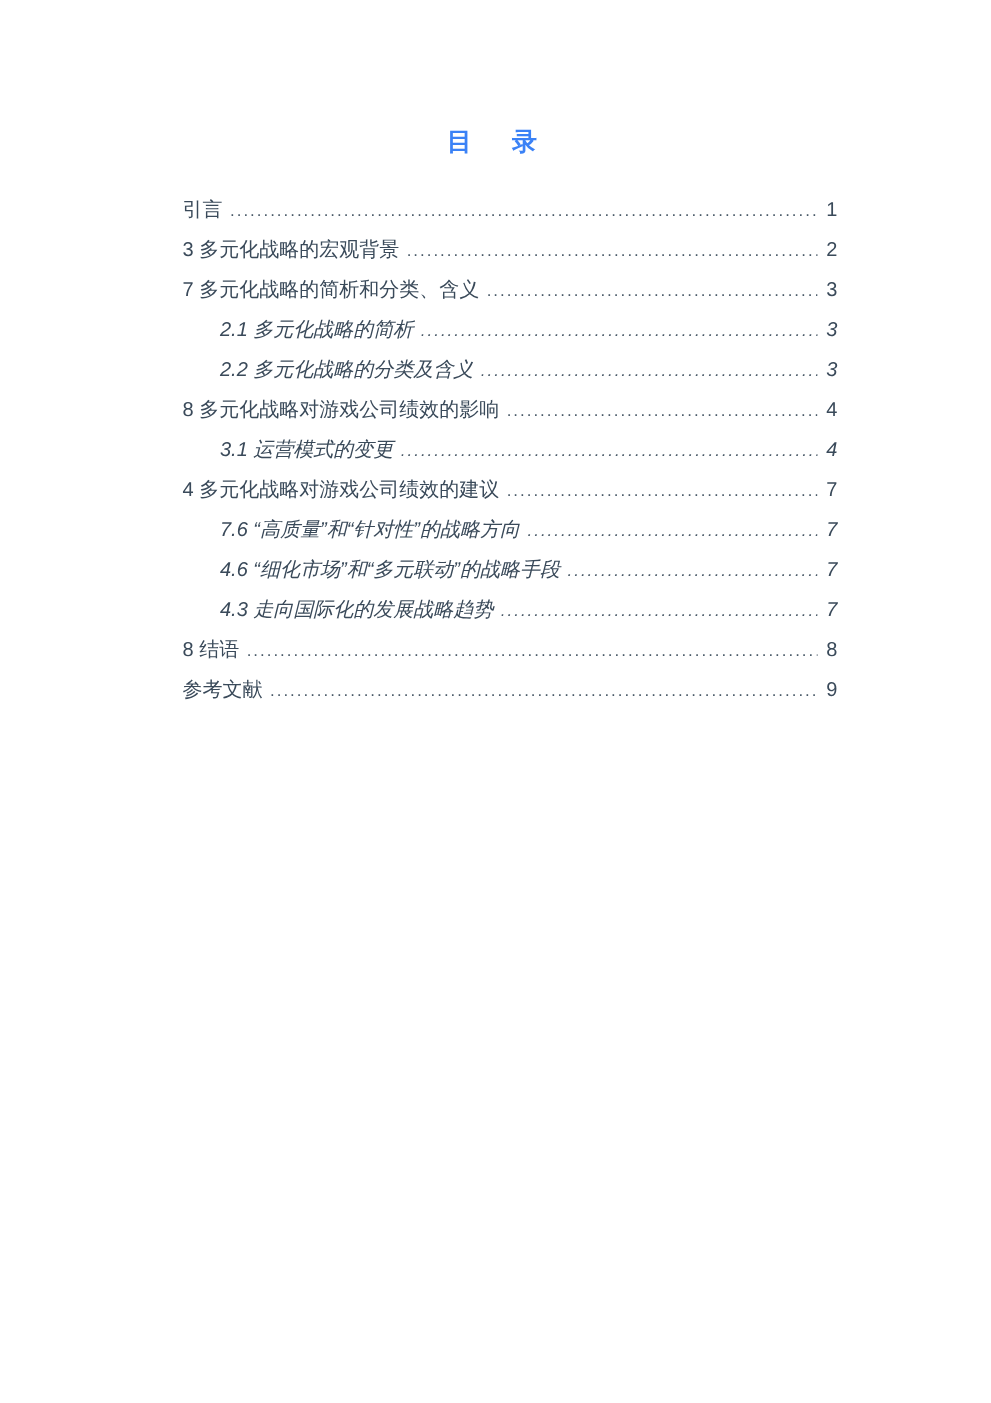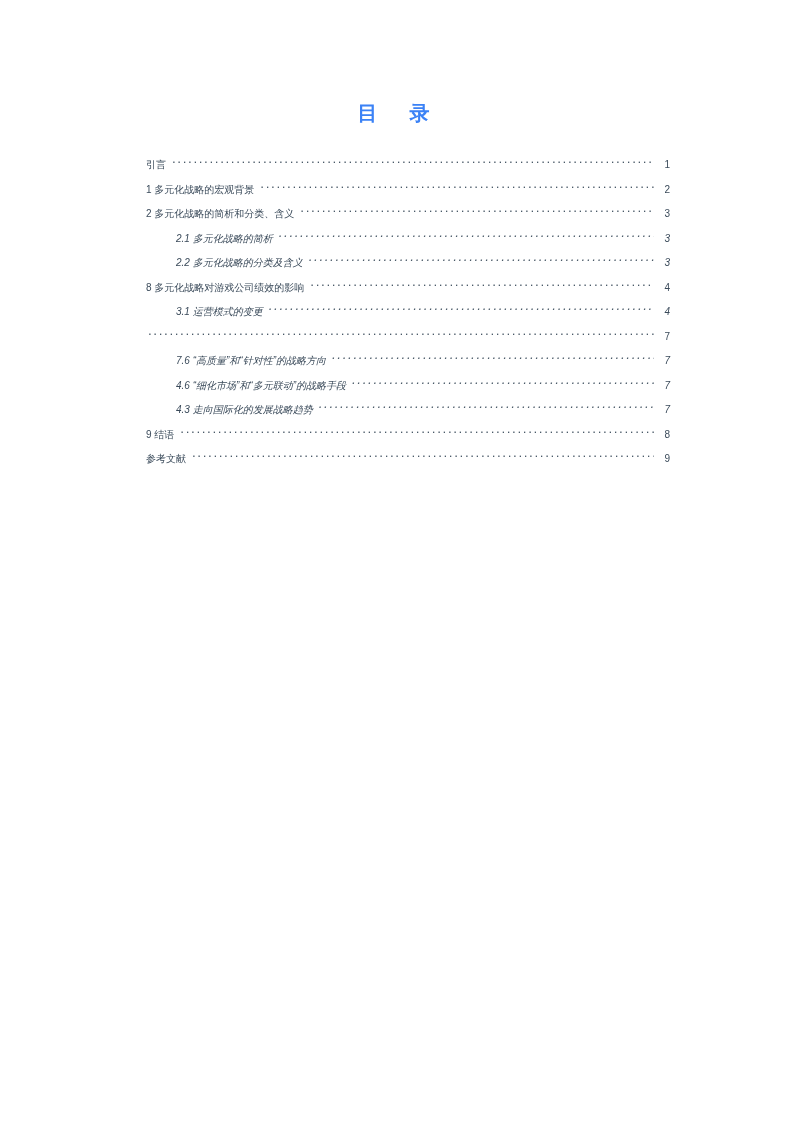--- a/index.html
+++ b/index.html
@@ -35,22 +35,22 @@
   .toc-list {
     margin: 0;
     padding: 0;
     list-style: none;
     width: 524px;
     margin-left: 146px;
     margin-top: 26px;
   }
   .toc-row {
     display: flex;
-    align-items: flex-start;
-    font-size: 10px;
+    align-items: flex-end;
+    font-size: 16px;
     color: #3a4a5a;
     line-height: 1.25;
     padding: 6px 0 6px 0;
     white-space: nowrap;
   }
   .toc-row.level-1 {
     padding-left: 0;
   }
   .toc-row.level-2 {
     padding-left: 30px;
@@ -90,26 +90,26 @@
 
 <div class="page">
   <div class="toc-title">目　录</div>
   <ul class="toc-list">
       <li class="toc-row level-1">
         <span class="toc-label">引言</span>
         <span class="toc-dots"></span>
         <span class="toc-page">1</span>
       </li>
       <li class="toc-row level-1">
-        <span class="toc-label">1  多元化战略的宏观背景</span>
+        <span class="toc-label">3  多元化战略的宏观背景</span>
         <span class="toc-dots"></span>
         <span class="toc-page">2</span>
       </li>
       <li class="toc-row level-1">
-        <span class="toc-label">2  多元化战略的简析和分类、含义</span>
+        <span class="toc-label">7  多元化战略的简析和分类、含义</span>
         <span class="toc-dots"></span>
         <span class="toc-page">3</span>
       </li>
       <li class="toc-row level-2">
         <span class="toc-label">2.1  多元化战略的简析</span>
         <span class="toc-dots"></span>
         <span class="toc-page">3</span>
       </li>
       <li class="toc-row level-2">
         <span class="toc-label">2.2  多元化战略的分类及含义</span>
@@ -120,40 +120,41 @@
         <span class="toc-label">8  多元化战略对游戏公司绩效的影响</span>
         <span class="toc-dots"></span>
         <span class="toc-page">4</span>
       </li>
       <li class="toc-row level-2">
         <span class="toc-label">3.1  运营模式的变更</span>
         <span class="toc-dots"></span>
         <span class="toc-page">4</span>
       </li>
       <li class="toc-row level-1">
+        <span class="toc-label">4  多元化战略对游戏公司绩效的建议</span>
         <span class="toc-dots"></span>
         <span class="toc-page">7</span>
       </li>
       <li class="toc-row level-2">
         <span class="toc-label">7.6 “高质量”和“针对性”的战略方向</span>
         <span class="toc-dots"></span>
         <span class="toc-page">7</span>
       </li>
       <li class="toc-row level-2">
         <span class="toc-label">4.6 “细化市场”和“多元联动”的战略手段</span>
         <span class="toc-dots"></span>
         <span class="toc-page">7</span>
       </li>
       <li class="toc-row level-2">
         <span class="toc-label">4.3  走向国际化的发展战略趋势</span>
         <span class="toc-dots"></span>
         <span class="toc-page">7</span>
       </li>
       <li class="toc-row level-1">
-        <span class="toc-label">9  结语</span>
+        <span class="toc-label">8  结语</span>
         <span class="toc-dots"></span>
         <span class="toc-page">8</span>
       </li>
       <li class="toc-row level-1">
         <span class="toc-label">参考文献</span>
         <span class="toc-dots"></span>
         <span class="toc-page">9</span>
       </li>
     </ul>
 </div>

